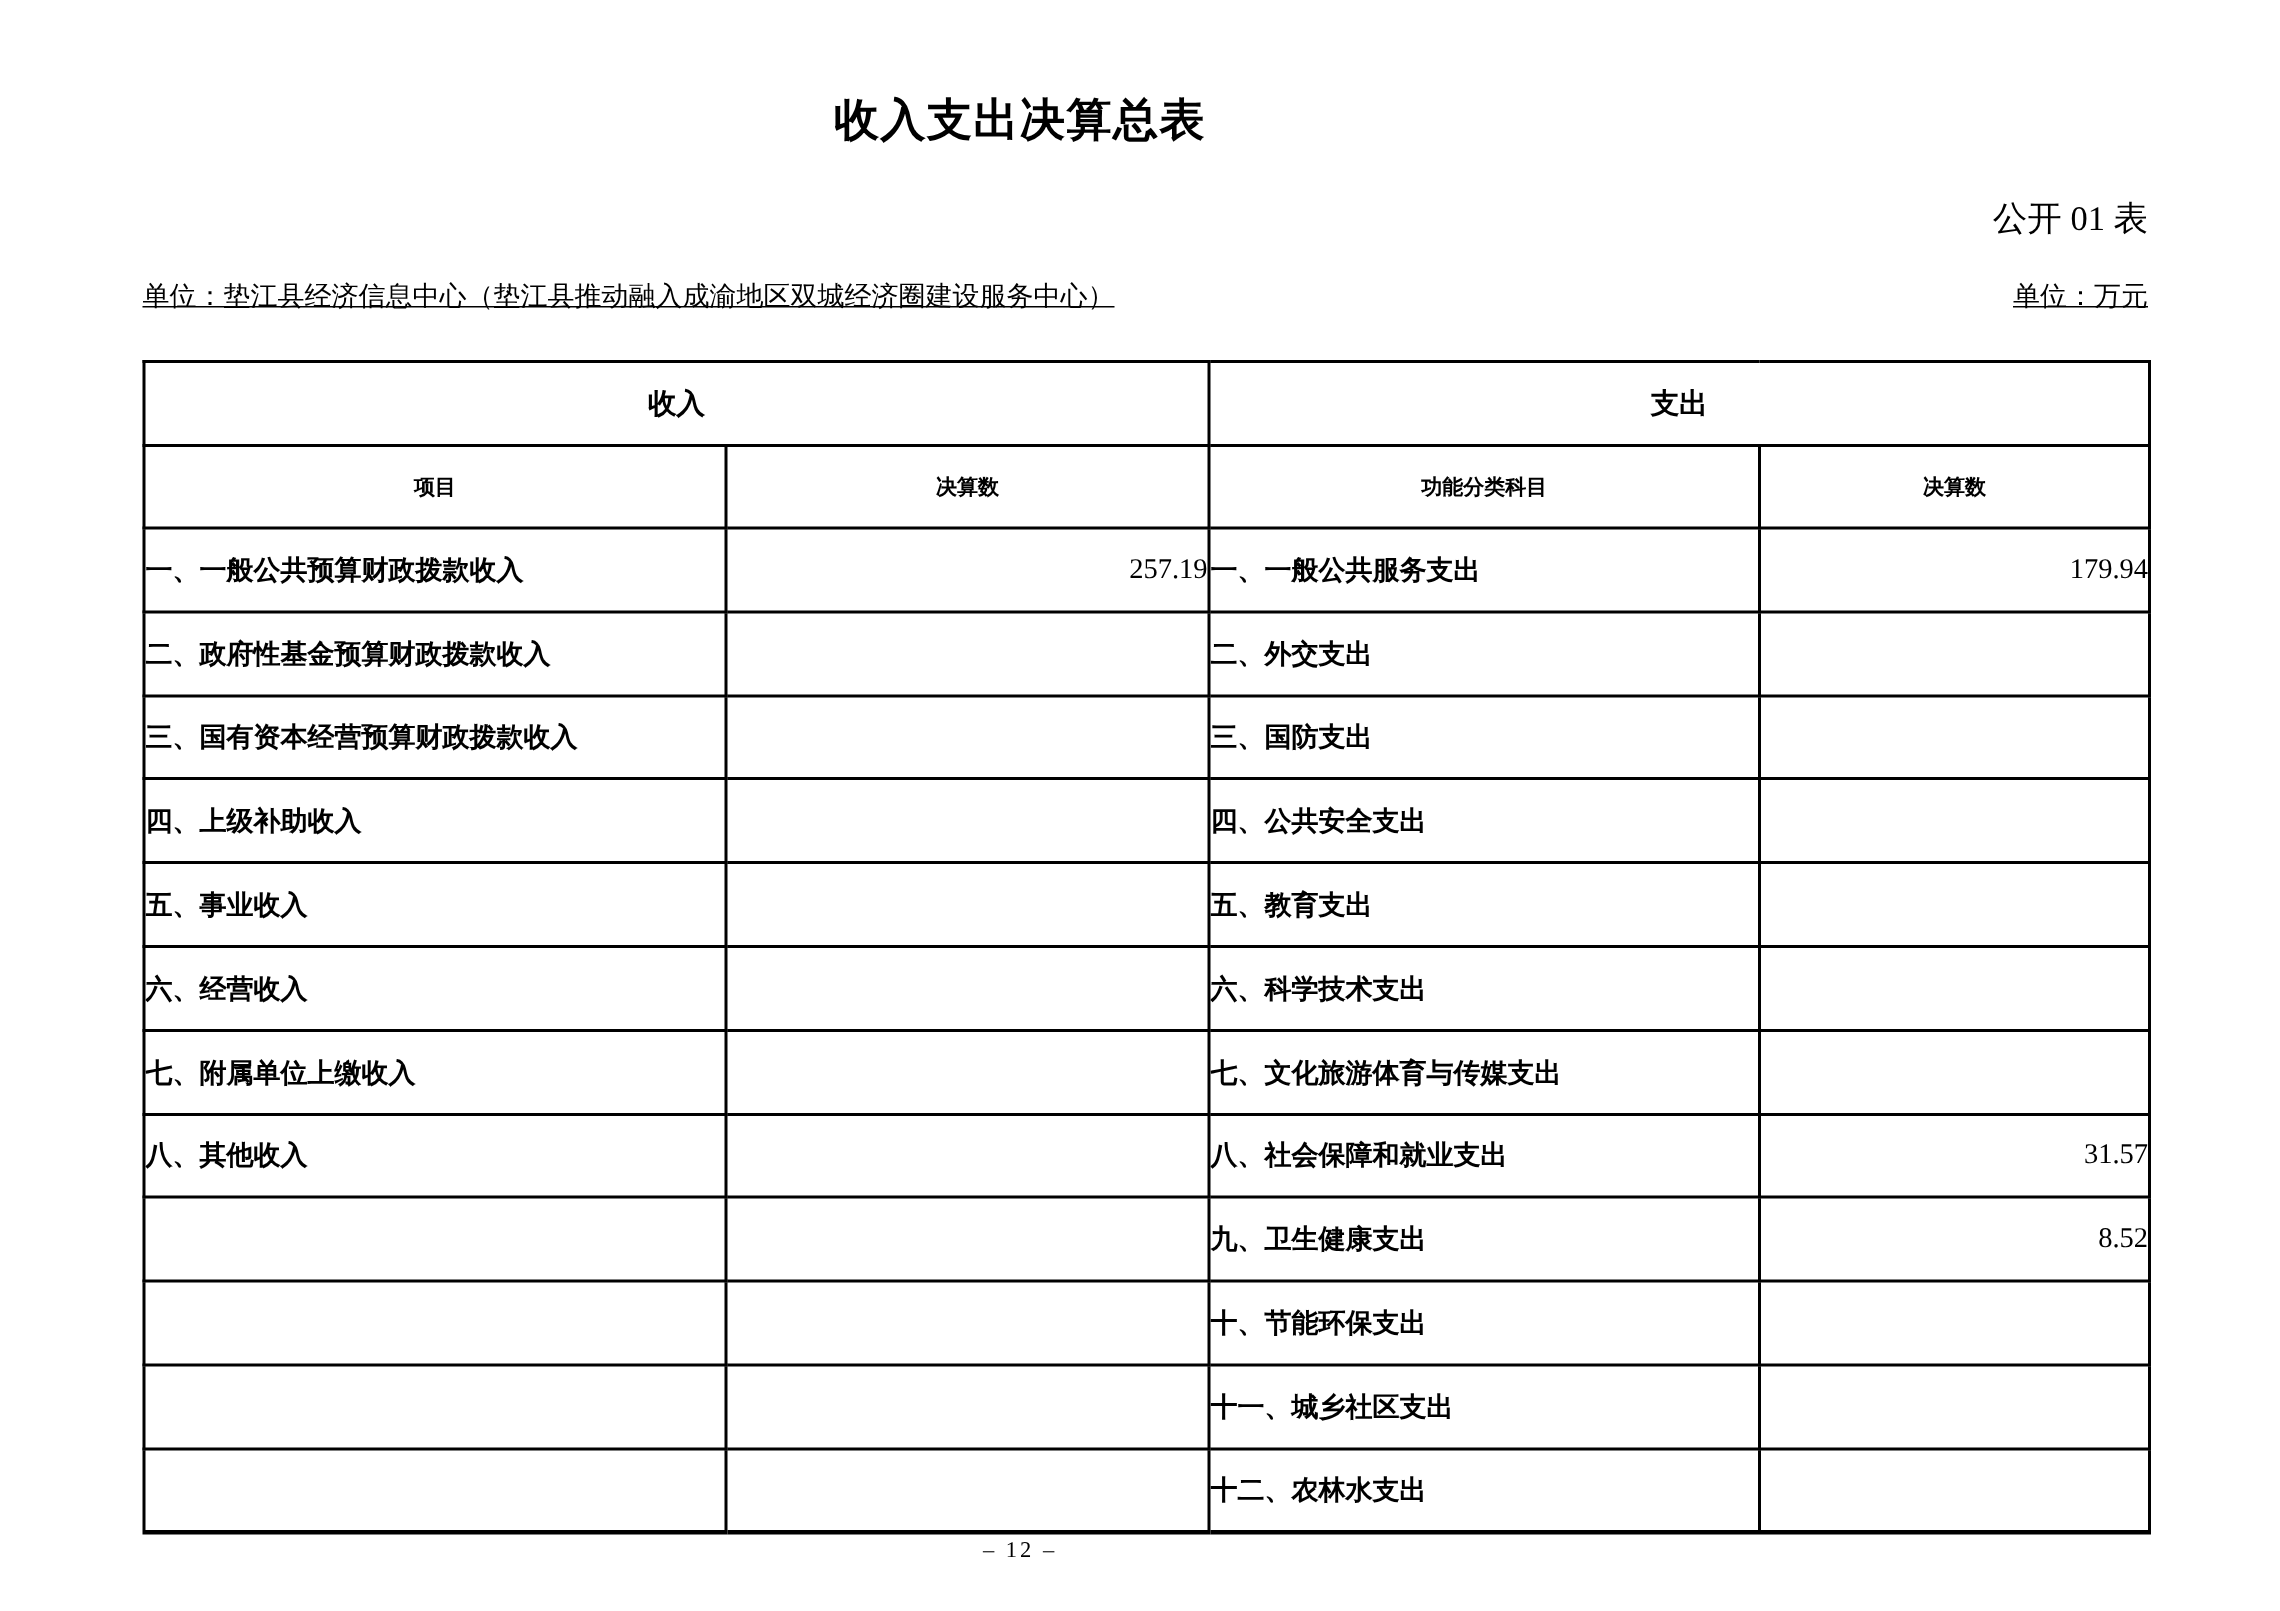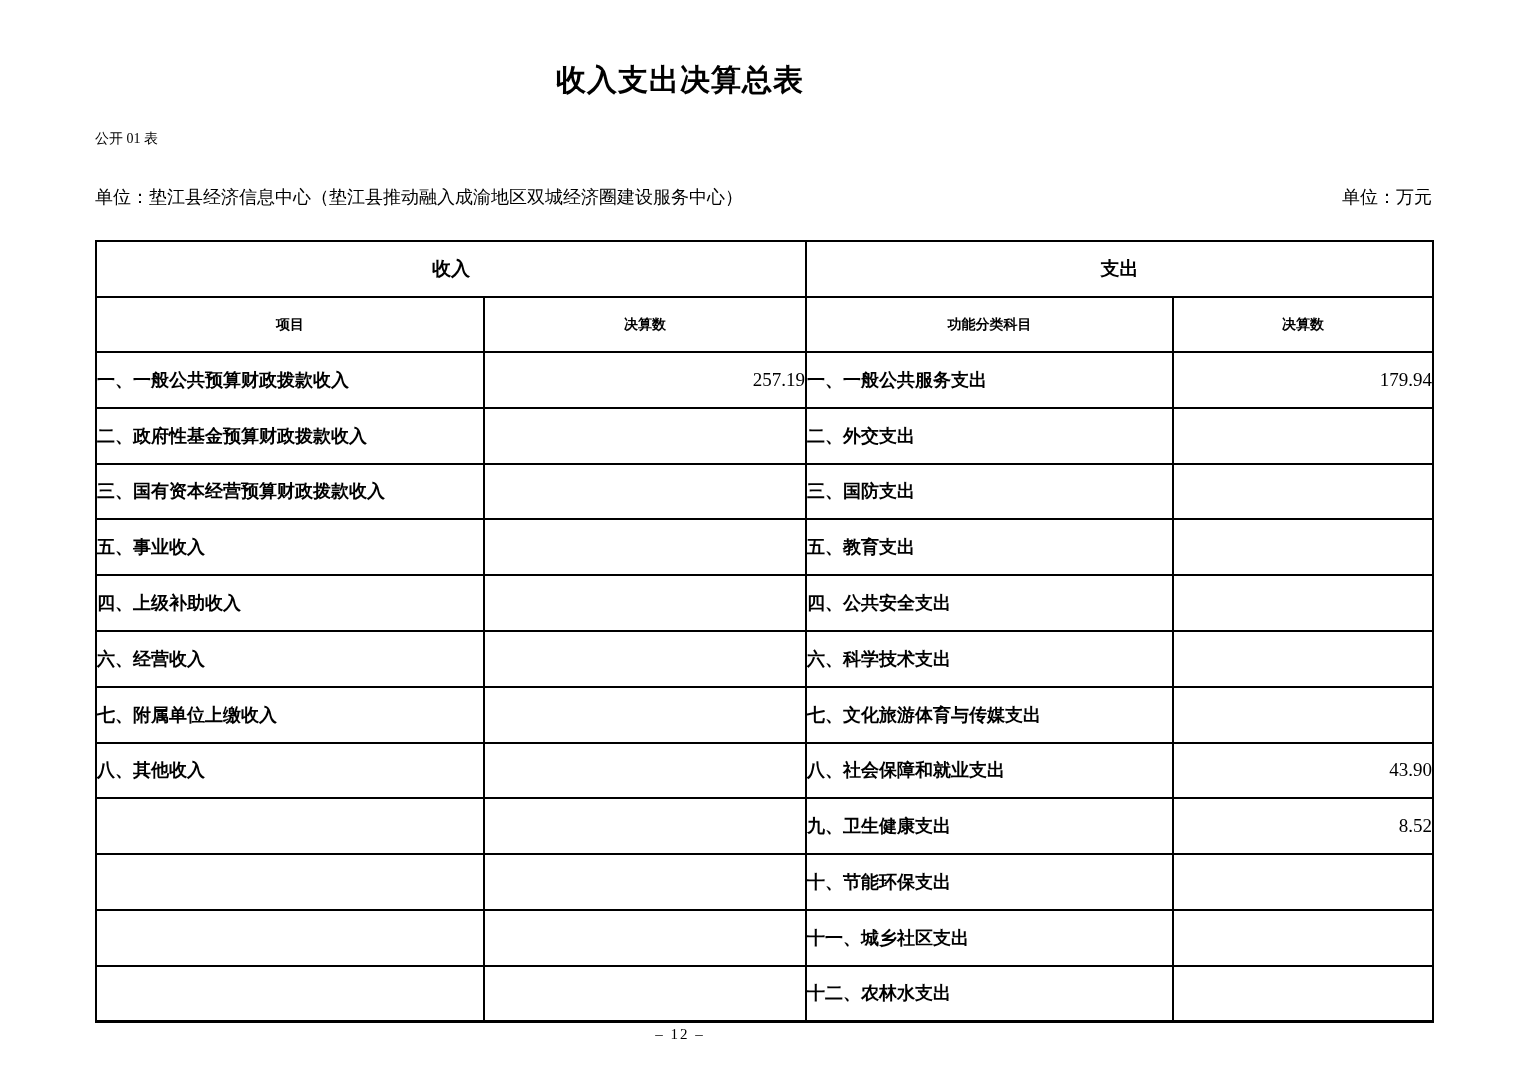--- a/index.html
+++ b/index.html
@@ -30,31 +30,33 @@
     text-align: center;
     font-size: 30px;
     font-weight: bold;
     letter-spacing: 1px;
   }
   .table-code {
     position: absolute;
     top: 130px;
     left: 95px;
     width: 1337px;
-    font-size: 14px;
+    text-align: right;
+    font-size: 23px;
   }
   .unit-row {
     position: absolute;
     top: 185px;
     left: 95px;
     width: 1337px;
     display: flex;
     justify-content: space-between;
     align-items: flex-end;
     font-size: 18px;
+    text-decoration: underline;
   }
   table.main {
     position: absolute;
     top: 220px;
     left: 95px;
     width: 1337px;
     border-collapse: collapse;
     table-layout: fixed;
     margin-top: 20px;
   }
@@ -152,48 +154,48 @@
         <td class="item">二、外交支出</td>
         <td class="amt"></td>
       </tr>
       <tr class="brow">
         <td class="item">三、国有资本经营预算财政拨款收入</td>
         <td class="amt"></td>
         <td class="item">三、国防支出</td>
         <td class="amt"></td>
       </tr>
       <tr class="brow">
+        <td class="item">四、上级补助收入</td>
+        <td class="amt"></td>
+        <td class="item">四、公共安全支出</td>
+        <td class="amt"></td>
+      </tr>
+      <tr class="brow">
         <td class="item">五、事业收入</td>
         <td class="amt"></td>
         <td class="item">五、教育支出</td>
         <td class="amt"></td>
       </tr>
       <tr class="brow">
-        <td class="item">四、上级补助收入</td>
-        <td class="amt"></td>
-        <td class="item">四、公共安全支出</td>
-        <td class="amt"></td>
-      </tr>
-      <tr class="brow">
         <td class="item">六、经营收入</td>
         <td class="amt"></td>
         <td class="item">六、科学技术支出</td>
         <td class="amt"></td>
       </tr>
       <tr class="brow">
         <td class="item">七、附属单位上缴收入</td>
         <td class="amt"></td>
         <td class="item">七、文化旅游体育与传媒支出</td>
         <td class="amt"></td>
       </tr>
       <tr class="brow">
         <td class="item">八、其他收入</td>
         <td class="amt"></td>
         <td class="item">八、社会保障和就业支出</td>
-        <td class="amt">43.90</td>
+        <td class="amt">31.57</td>
       </tr>
       <tr class="brow">
         <td class="item"></td>
         <td class="amt"></td>
         <td class="item">九、卫生健康支出</td>
         <td class="amt">8.52</td>
       </tr>
       <tr class="brow">
         <td class="item"></td>
         <td class="amt"></td>

